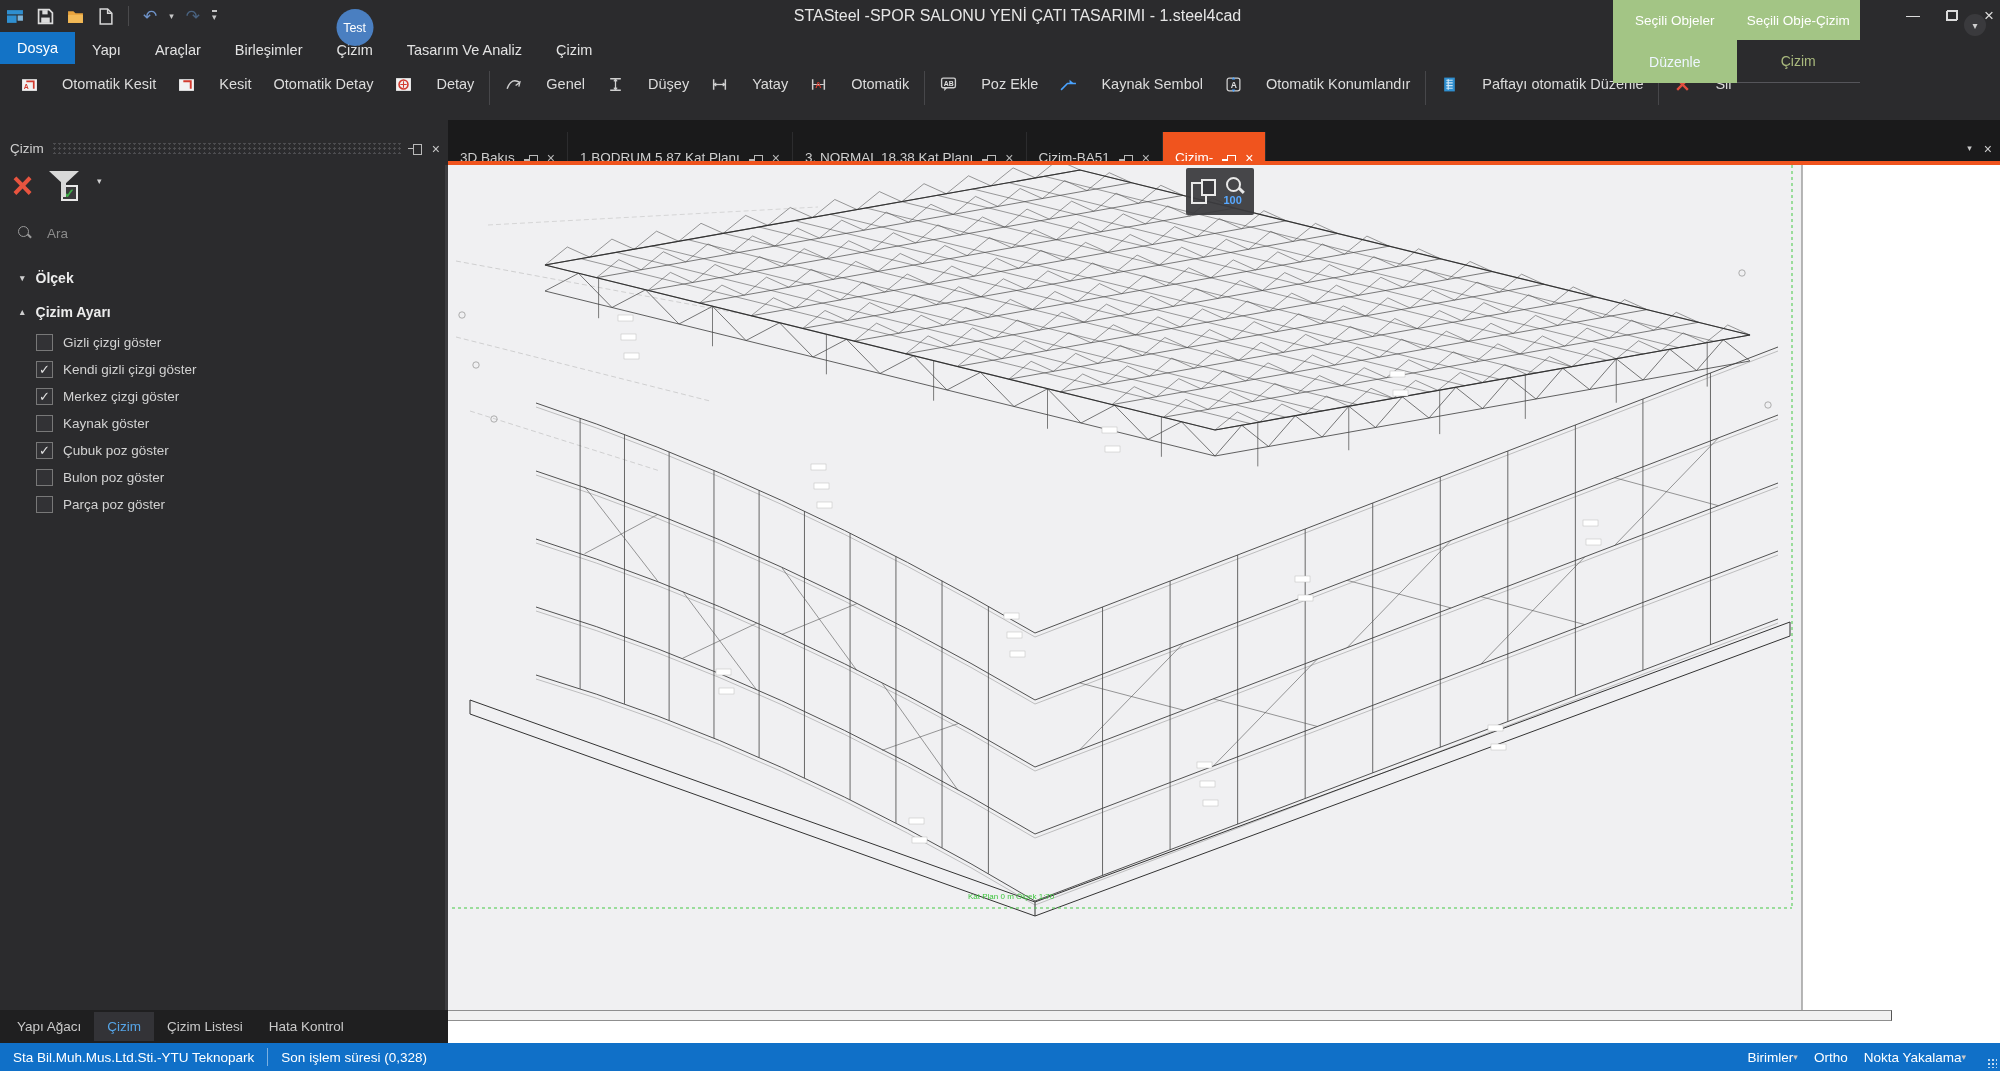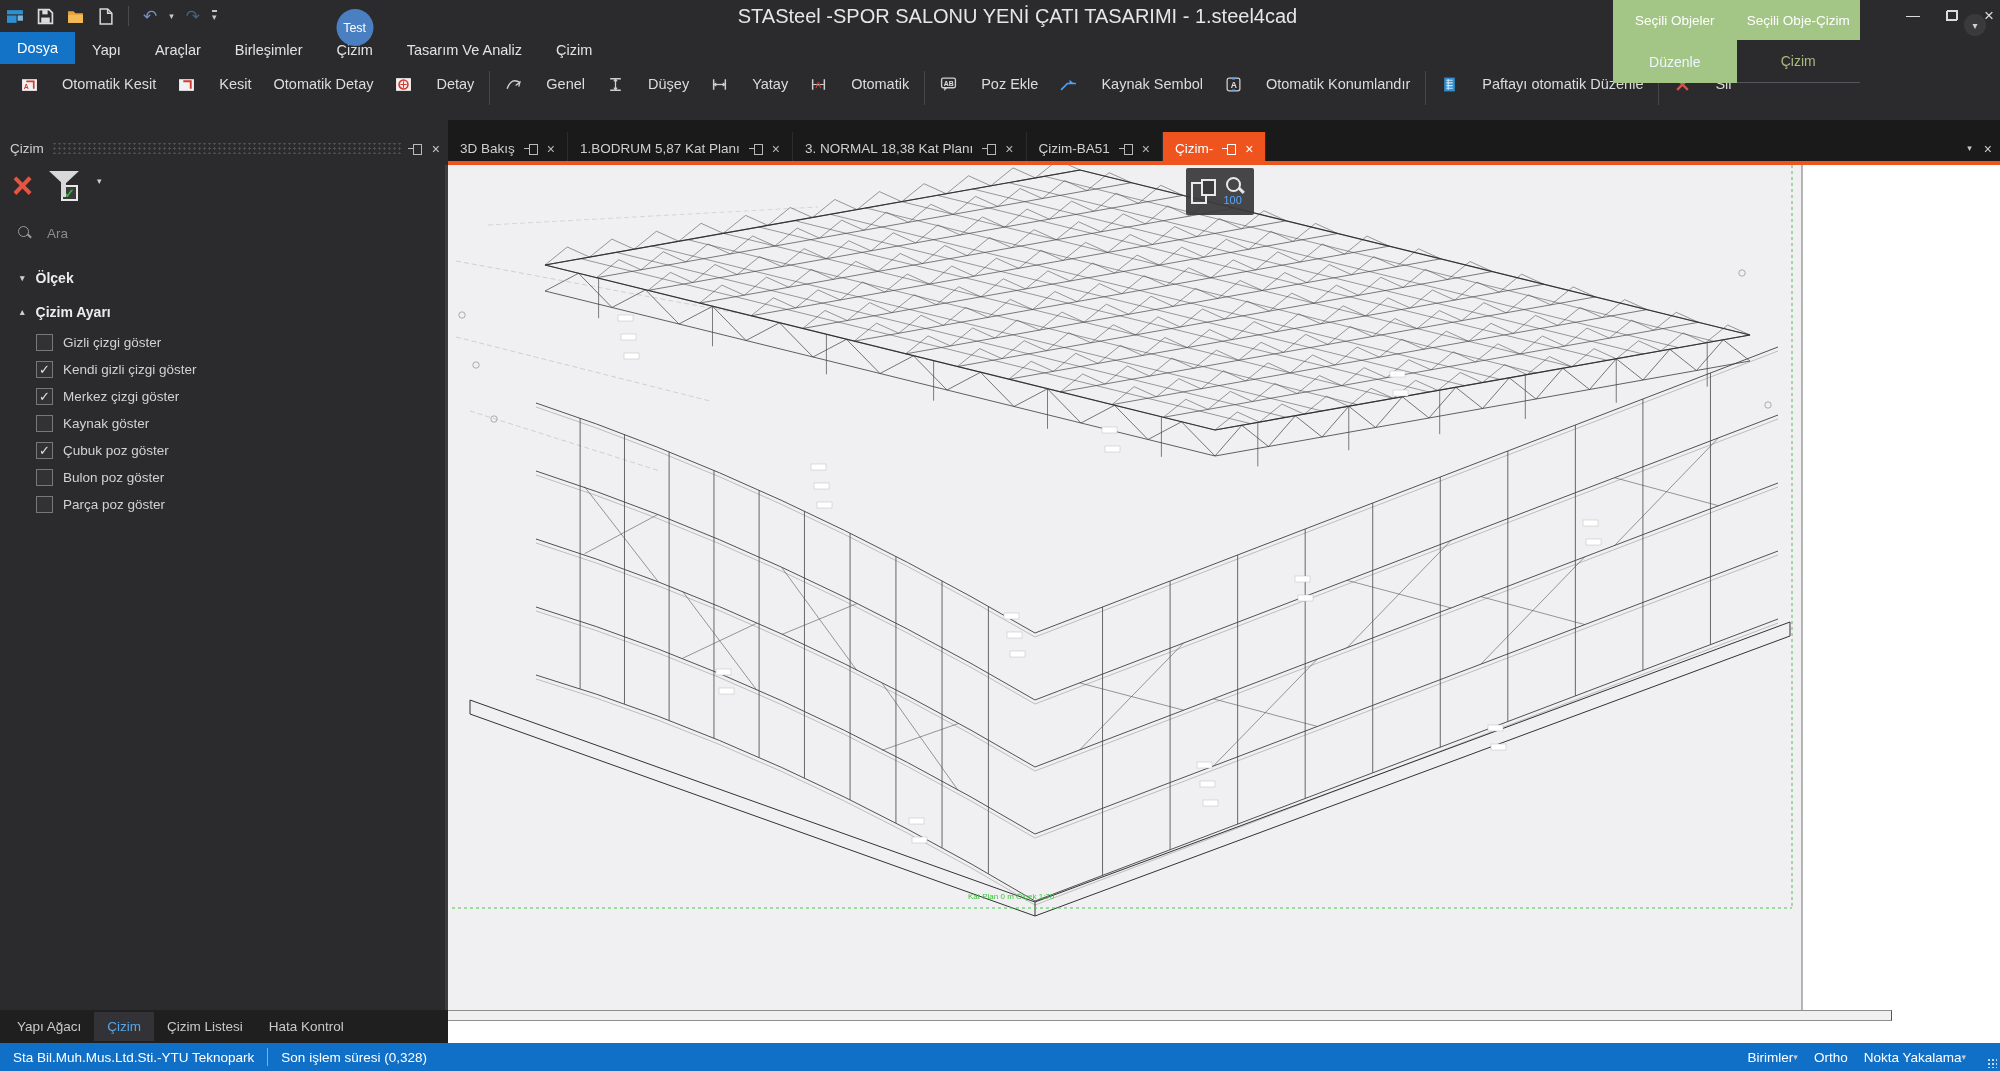--- a/index.html
+++ b/index.html
@@ -9,21 +9,21 @@
 
   
   #titlebar{position:absolute;left:0;top:0;width:2000px;height:32px;background:#2b2b2d;}
   .qicons{position:absolute;left:6px;top:0;height:32px;display:flex;align-items:center;gap:12px;}
   .qicon{width:18px;height:18px;display:inline-flex;align-items:center;justify-content:center;}
   .qicon svg{width:17px;height:17px;}
   .qsep{width:1px;height:20px;background:#4a4a4c;margin:0 2px;}
   .glyph-btn{color:#6f93c9;font-size:17px;line-height:1;cursor:default;}
   .caret{color:#c7c7c7;font-size:9px;line-height:1;}
   #window-title{position:absolute;left:0;right:0;top:0;height:32px;display:flex;align-items:center;
-    justify-content:center;color:#e6e6e6;font-size:20px;pointer-events:none;margin-left:35px;}
+    justify-content:center;color:#e6e6e6;font-size:16px;pointer-events:none;margin-left:35px;}
   .winbtns{position:absolute;right:6px;top:0;height:30px;display:flex;align-items:center;gap:26px;z-index:30;}
   .winbtn{color:#dcdcdc;font-size:14px;line-height:1;}
   .restore-glyph{width:12px;height:11px;position:relative;}
   .restore-glyph::before{content:"";position:absolute;left:0;bottom:0;width:9px;height:8px;border:1.4px solid #dcdcdc;}
   .restore-glyph::after{content:"";position:absolute;right:0;top:0;width:9px;height:8px;border:1.4px solid #dcdcdc;}
 
   
   #context-group{position:absolute;left:1613px;top:0;width:247px;height:83px;z-index:10;}
   .ctx-row1{display:flex;height:40px;background:#a3c585;}
   .ctx-row1 div{flex:1;display:flex;align-items:center;justify-content:center;color:#fff;font-size:13.5px;}
@@ -55,21 +55,21 @@
   #panel-header{position:absolute;left:0;top:0;width:448px;height:45px;background:#2b2b2d;
     display:flex;align-items:center;padding:12px 8px 0 10px;}
   #panel-header .ph-title{color:#cfcfcf;font-size:13.5px;margin-right:8px;}
   .dotfill{flex:1;height:11px;background-image:radial-gradient(#4d4d50 1px,transparent 1.1px);
     background-size:5px 5px;background-position:0 3px;}
   .pin{position:relative;width:14px;height:10px;display:inline-block;}
   .pin::before{content:"";position:absolute;right:0;top:0;width:7px;height:9px;border:1.5px solid currentColor;}
   .pin::after{content:"";position:absolute;left:0;top:4px;width:5px;height:1.5px;background:currentColor;}
   .xglyph{font-size:14px;line-height:1;}
   #doc-tabs{position:absolute;left:448px;top:12px;right:40px;height:33px;display:flex;}
-  .doc-tab{display:flex;align-items:center;gap:9px;padding:0 12px;color:#cfcfcf;font-size:13.5px;
+  .doc-tab{display:flex;align-items:flex-end;gap:9px;padding:0 12px;color:#cfcfcf;font-size:13.5px;
     border-right:1px solid #2c2c2e;white-space:nowrap;}
   .doc-tab .pin,.doc-tab .xglyph{color:#b9b9b9;}
   .doc-tab.active{background:#f0541e;color:#fff;}
   .doc-tab.active .pin,.doc-tab.active .xglyph{color:#fff;}
   #tabstrip-right{position:absolute;right:8px;top:12px;height:33px;display:flex;align-items:center;gap:12px;color:#cfcfcf;}
 
   
   #panel{position:absolute;left:0;top:165px;width:445px;bottom:61px;background:#2b2b2d;}
   #splitter{position:absolute;left:445px;top:165px;width:3px;bottom:61px;background:#3d3d40;}
   .panel-icons{position:absolute;left:12px;top:2px;display:flex;align-items:flex-start;gap:14px;height:44px;}
@@ -103,21 +103,21 @@
   #wire{position:absolute;left:0;top:0;}
   #overlay-tools{position:absolute;left:738px;top:3px;width:68px;height:47px;background:rgba(58,58,62,.94);
     border-radius:2px;display:flex;align-items:center;justify-content:center;gap:9px;z-index:5;}
   .pages-icon{position:relative;width:24px;height:26px;}
   .pages-icon::before{content:"";position:absolute;left:0;top:3px;width:12px;height:18px;border:2px solid #e8e8e8;}
   .pages-icon::after{content:"";position:absolute;left:10px;top:0;width:11px;height:13px;border:2px solid #e8e8e8;background:rgba(58,58,62,1);}
   .zoomwrap{position:relative;width:26px;height:30px;}
   .zmag{position:absolute;left:2px;top:0;width:16px;height:16px;}
   .zmag::before{content:"";position:absolute;left:0;top:0;width:11px;height:11px;border:2px solid #e8e8e8;border-radius:50%;}
   .zmag::after{content:"";position:absolute;left:12px;top:12px;width:7px;height:2.5px;background:#e8e8e8;transform:rotate(45deg);}
-  .zoomval{position:absolute;left:0px;top:17px;color:#57a8ff;font-size:11px;font-weight:normal;}
+  .zoomval{position:absolute;left:0px;top:17px;color:#57a8ff;font-size:11px;font-weight:bold;}
   #sheet-annot{position:absolute;left:520px;top:727px;color:#3cc43c;font-size:8px;z-index:4;}
 
   
   #panel-tabs{position:absolute;left:0;top:1010px;width:448px;height:33px;background:#1f1f20;
     display:flex;align-items:center;padding-left:4px;}
   .ptab{padding:7px 13px;color:#c9c9c9;font-size:13.5px;}
   .ptab.active{background:#333337;color:#55a5e8;}
   #scrollzone{position:absolute;left:448px;top:1010px;width:1552px;height:33px;background:#ffffff;}
   #hscroll{position:absolute;left:0;top:0;width:1444px;height:11px;background:#f1f1f1;
     border-top:1px solid #8f8f8f;border-bottom:1px solid #8f8f8f;border-right:1px solid #555;}

